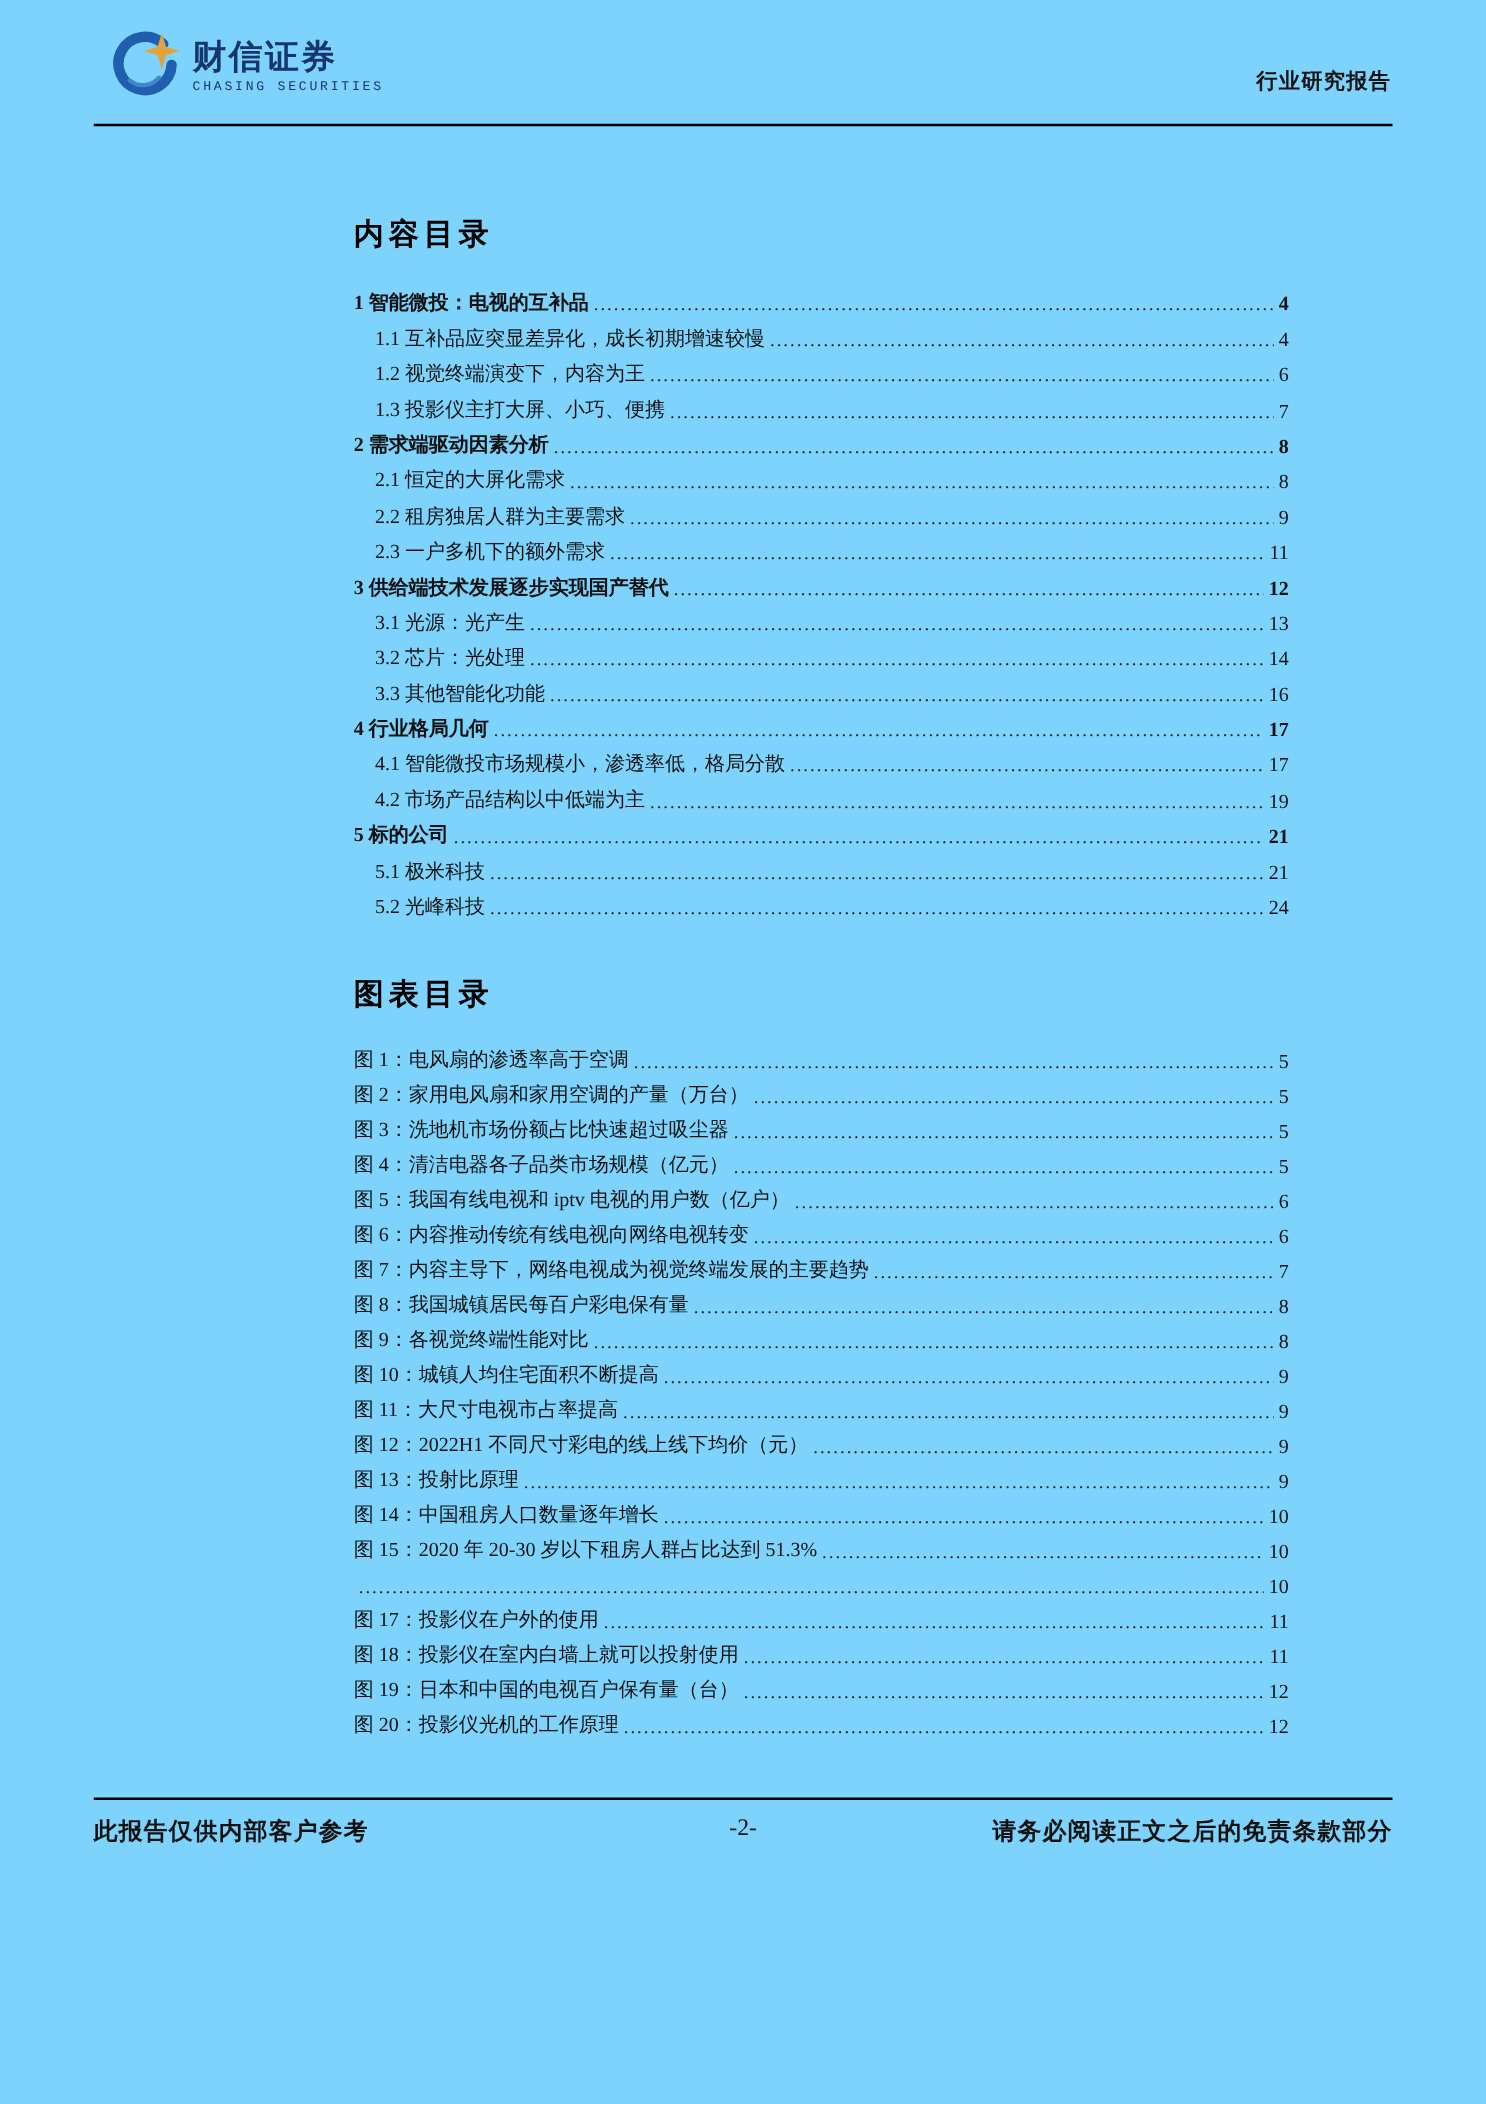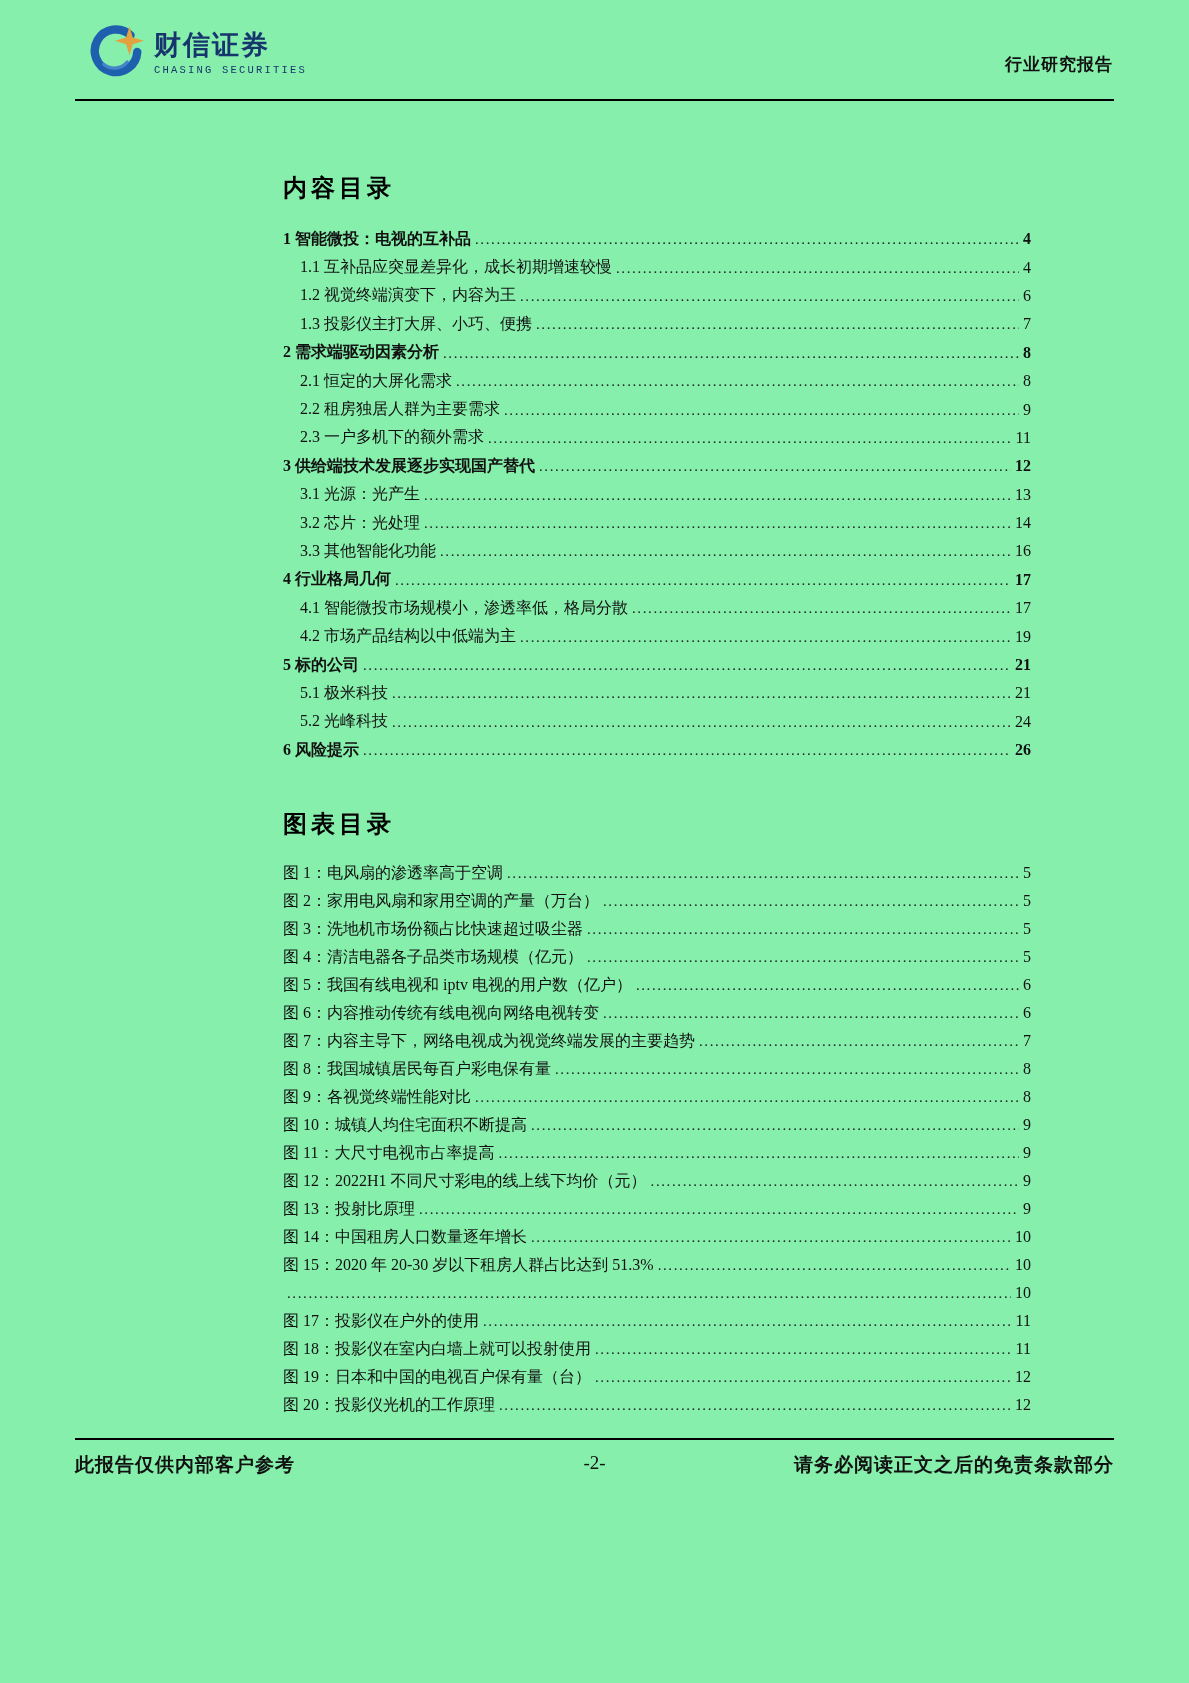--- a/index.html
+++ b/index.html
@@ -2,21 +2,21 @@
 <html><head>
 <meta charset="utf-8">
 <style>
   * { margin: 0; padding: 0; box-sizing: border-box; }
   html, body { background: #ffffff; }
   .page {
     position: relative;
     width: 1189px;
     height: 1683px;
     margin: 0 auto;
-    background: #86efac;
+    background: #7dd3fc;
     font-family: "Liberation Serif", "DejaVu Serif", serif;
     color: #111111;
     overflow: hidden;
   }
 
   
   .header {
     position: absolute;
     top: 24px;
     left: 88px;
@@ -69,21 +69,21 @@
     line-height: 33px;
     font-weight: bold;
     letter-spacing: 4px;
     margin-bottom: 20px;
     color: #000;
   }
   .figures-title { margin-top: 44px; margin-bottom: 18px; }
 
   .toc-row {
     display: flex;
-    align-items: center;
+    align-items: flex-end;
     height: 28.4px;
     font-size: 16px;
     color: #111;
   }
   .fig-row { height: 28px; }
   .level1 { font-weight: bold; }
   .level2 { padding-left: 17px; }
   .toc-label { white-space: nowrap; }
   .dots {
     flex: 1;
@@ -222,25 +222,20 @@
         <div class="toc-row level2">
           <span class="toc-label">5.1 极米科技</span>
           <span class="dots"></span>
           <span class="toc-page">21</span>
         </div>
         <div class="toc-row level2">
           <span class="toc-label">5.2 光峰科技</span>
           <span class="dots"></span>
           <span class="toc-page">24</span>
         </div>
-        <div class="toc-row level1">
-          <span class="toc-label">6 风险提示</span>
-          <span class="dots"></span>
-          <span class="toc-page">26</span>
-        </div>
       </div>
 
     <h2 class="section-title figures-title">图表目录</h2>
     <div id="figures-list">
         <div class="toc-row fig-row">
           <span class="toc-label">图 1：电风扇的渗透率高于空调</span>
           <span class="dots"></span>
           <span class="toc-page">5</span>
         </div>
         <div class="toc-row fig-row">

